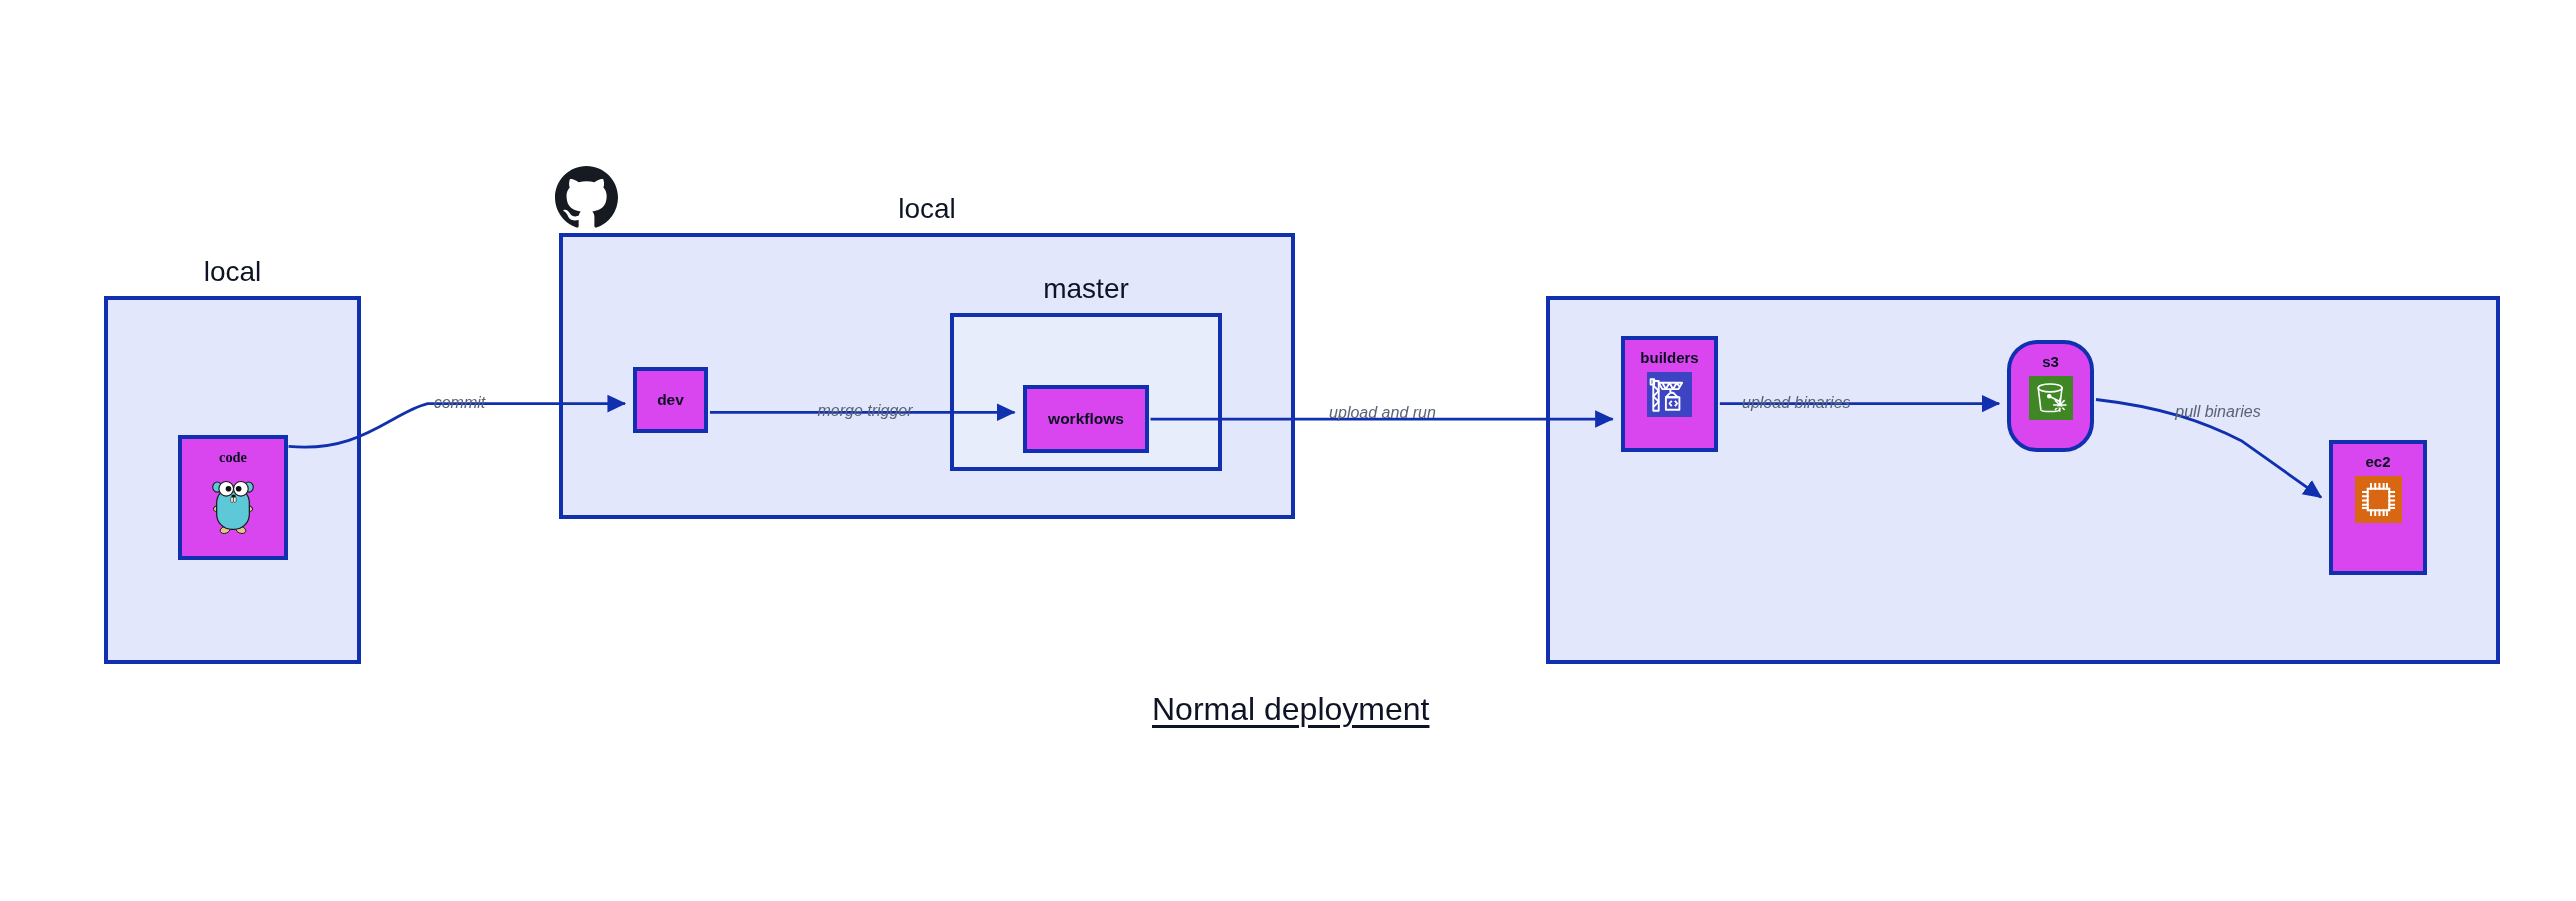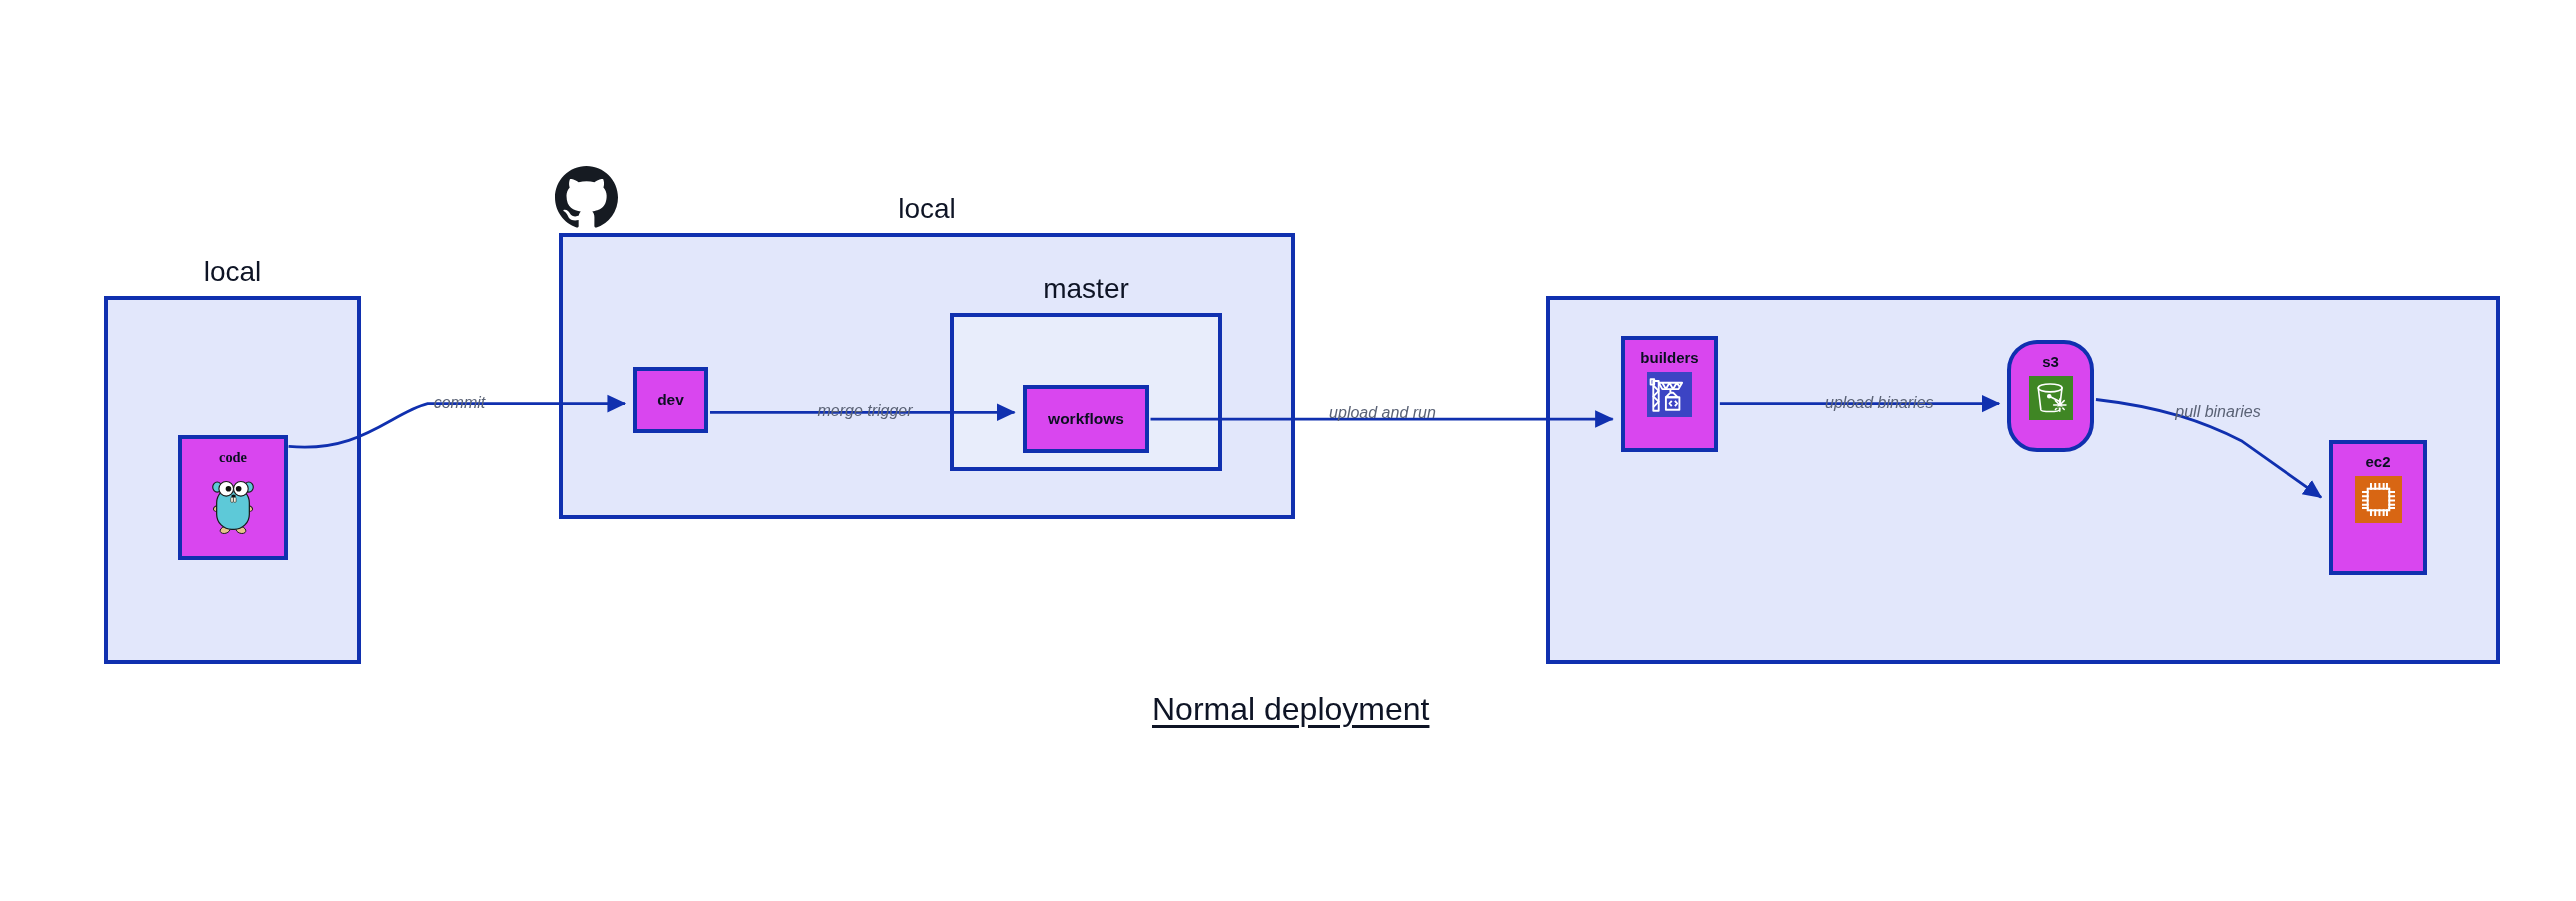--- a/index.html
+++ b/index.html
@@ -221,19 +221,19 @@
         <path d="M 1378 800 L 1969 800" marker-end="url(#arrowhead)"></path>
         <path d="M 2233 813 L 3130 813" marker-end="url(#arrowhead)"></path>
         <path d="M 3338 783 L 3880 783" marker-end="url(#arrowhead)"></path>
         <path d="M 4068 775 C 4200 790 4280 820 4350 855 L 4505 965" marker-end="url(#arrowhead)"></path>
       </g>
   </svg>
 
   <div class="edge-label" id="el-commit" style="left: 426px; top: 395px; width: 67px; text-align: center;">commit</div>
   <div class="edge-label" id="el-merge" style="left: 817px; top: 403px; width: 96px; text-align: center;">merge trigger</div>
   <div class="edge-label" id="el-upload-run" style="left: 1329px; top: 405px; width: 107px; text-align: center;">upload and run</div>
-  <div class="edge-label" id="el-upload-bin" style="left: 1825px; top: 395px; width: 103px; text-align: right;">upload binaries</div>
+  <div class="edge-label" id="el-upload-bin" style="left: 1742px; top: 395px; width: 103px; text-align: right;">upload binaries</div>
   <div class="edge-label" id="el-pull-bin" style="left: 2175px; top: 404px; width: 86px; text-align: center;">pull binaries</div>
 
   <div id="diagram-title" style="left: 1128px; top: 693px; margin-left: 24px;">Normal deployment</div>
 
 </div>
 
 
 </body></html>

